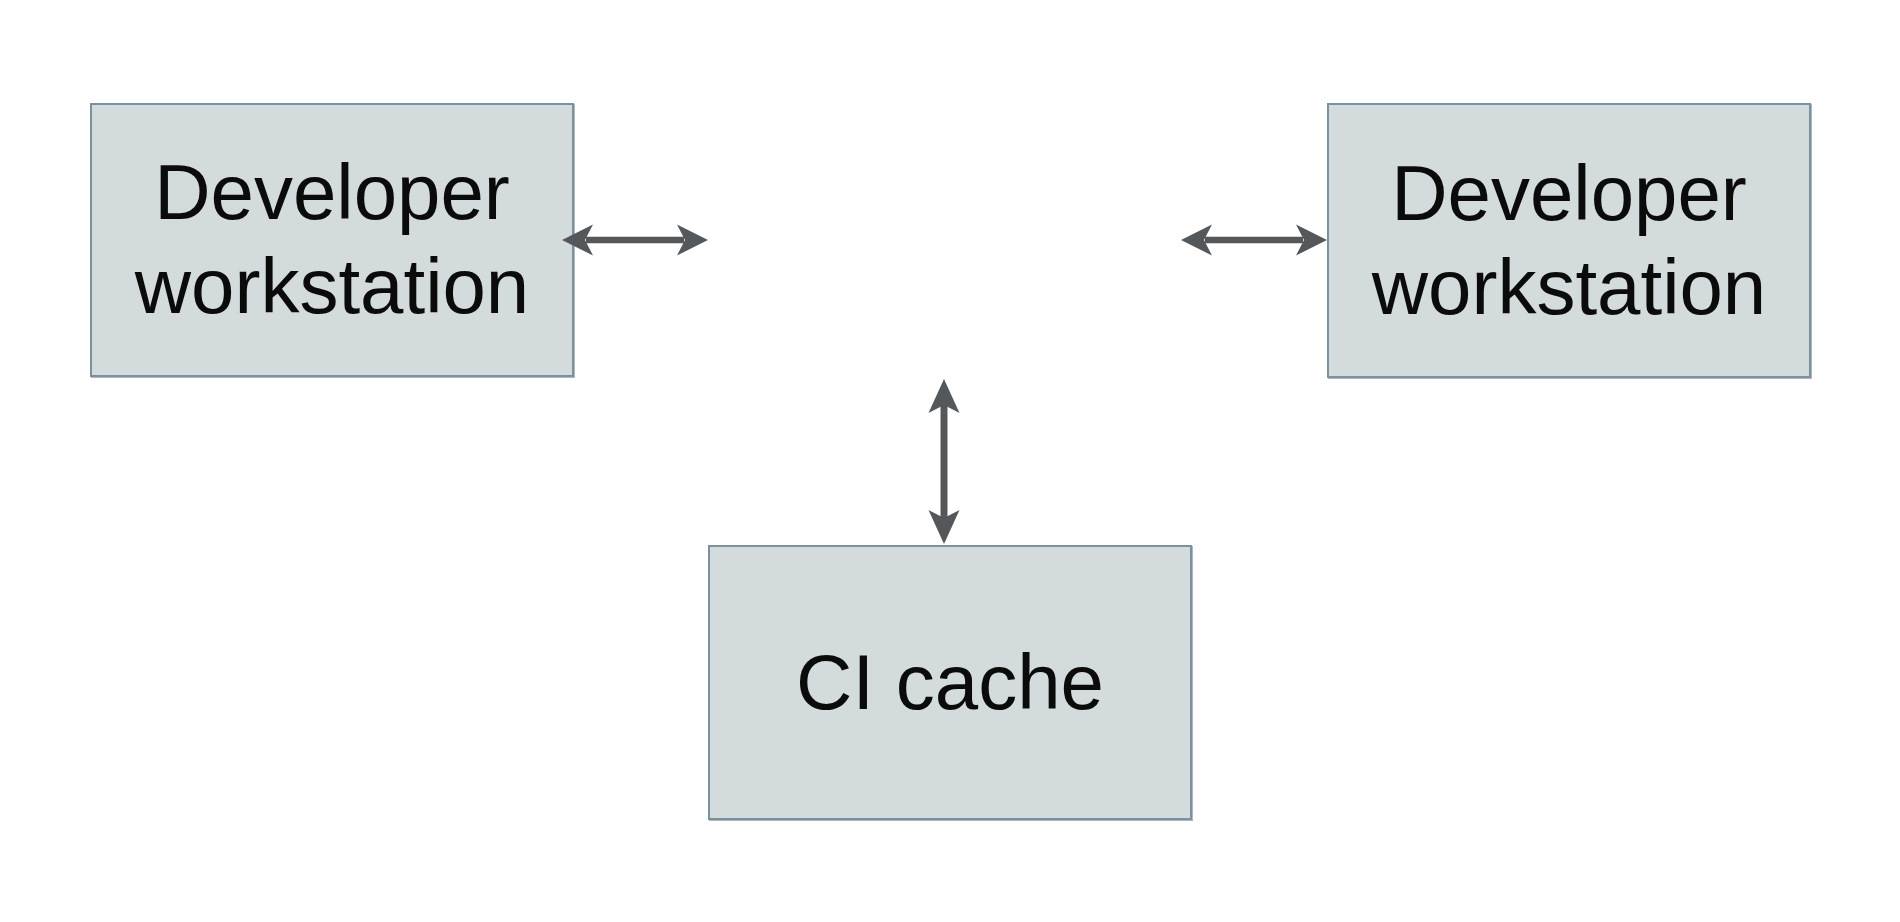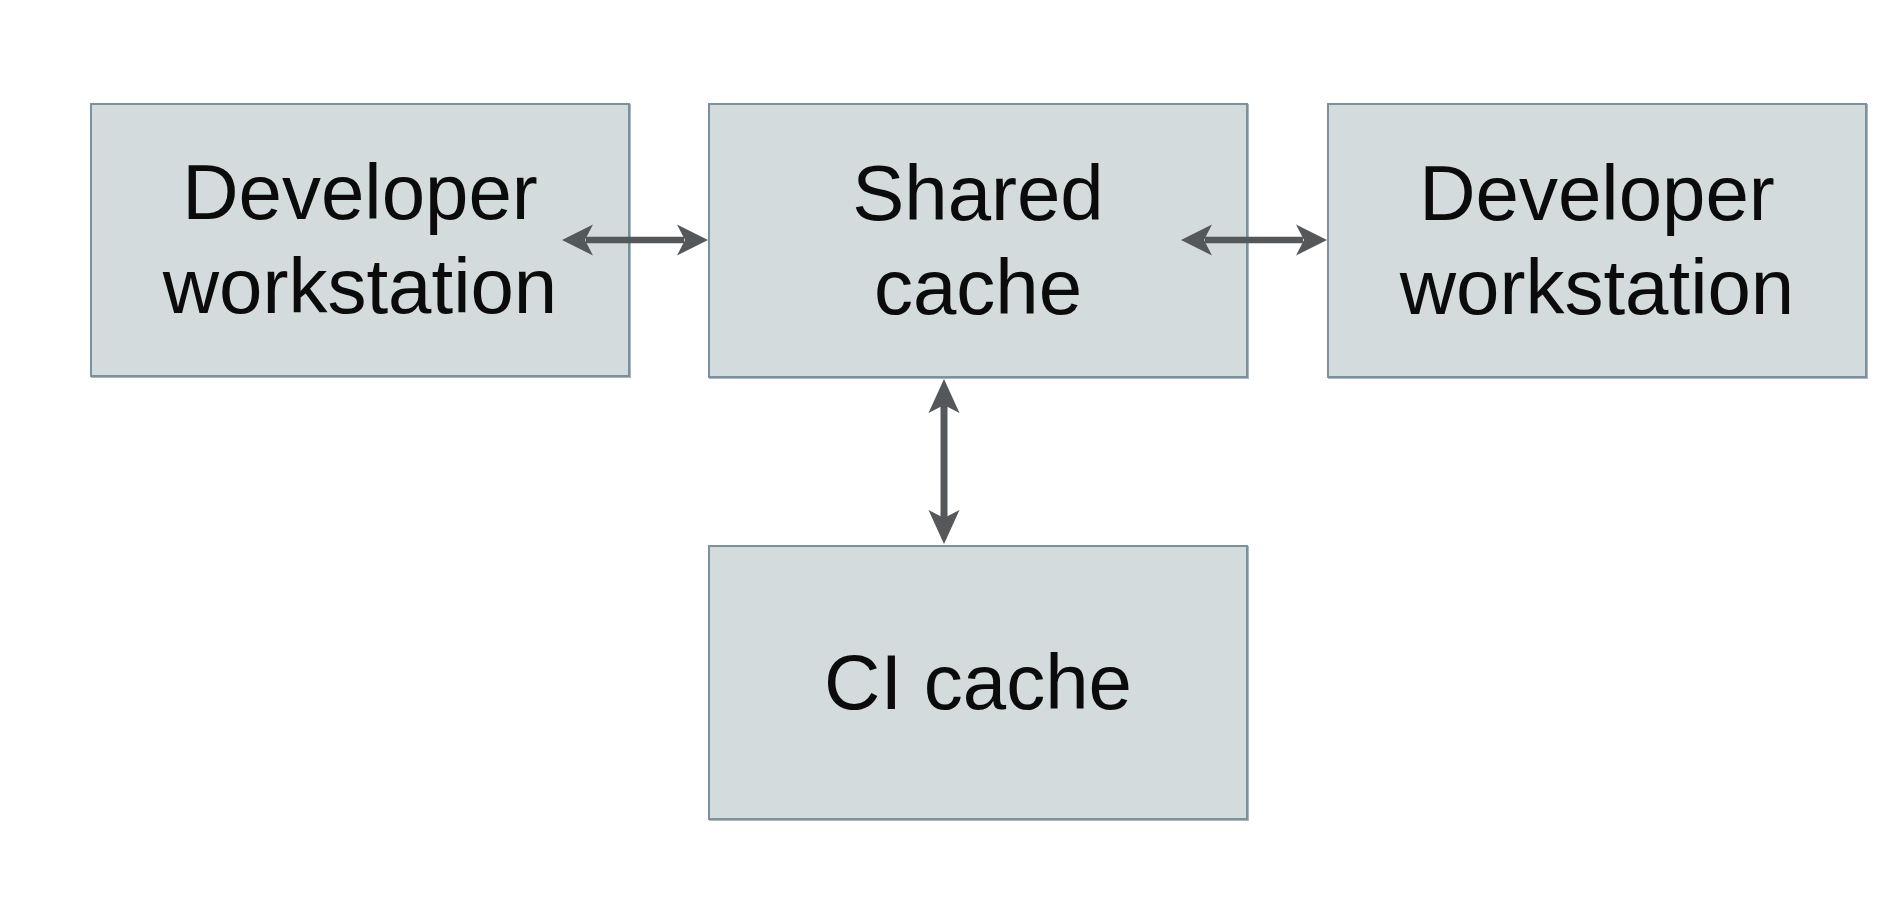--- a/index.html
+++ b/index.html
@@ -11,21 +11,21 @@
     position: relative;
     width: 1900px;
     height: 922px;
     background: #ffffff;
     overflow: hidden;
     font-family: "Liberation Sans", sans-serif;
   }
   .node {
     position: absolute;
     box-sizing: border-box;
-    width: 540px;
+    width: 484px;
     background: #d4dbdd;
     border: 2px solid #7b929e;
     box-shadow: 1px 1px 0 rgba(70, 95, 110, 0.45);
     display: flex;
     align-items: center;
     justify-content: center;
     text-align: center;
   }
   .node-label {
     white-space: pre-line;
@@ -49,24 +49,20 @@
 </head>
 <body>
 
 <div class="canvas">
 
   <div class="node node-dev-left">
     <div class="node-label">Developer
 workstation</div>
   </div>
 
-  <div class="node node-cache">
-    <div class="node-label">Shared
-cache</div>
-  </div>
 
   <div class="node node-dev-right">
     <div class="node-label">Developer
 workstation</div>
   </div>
 
   <div class="node node-ci">
     <div class="node-label">CI cache</div>
   </div>
 

